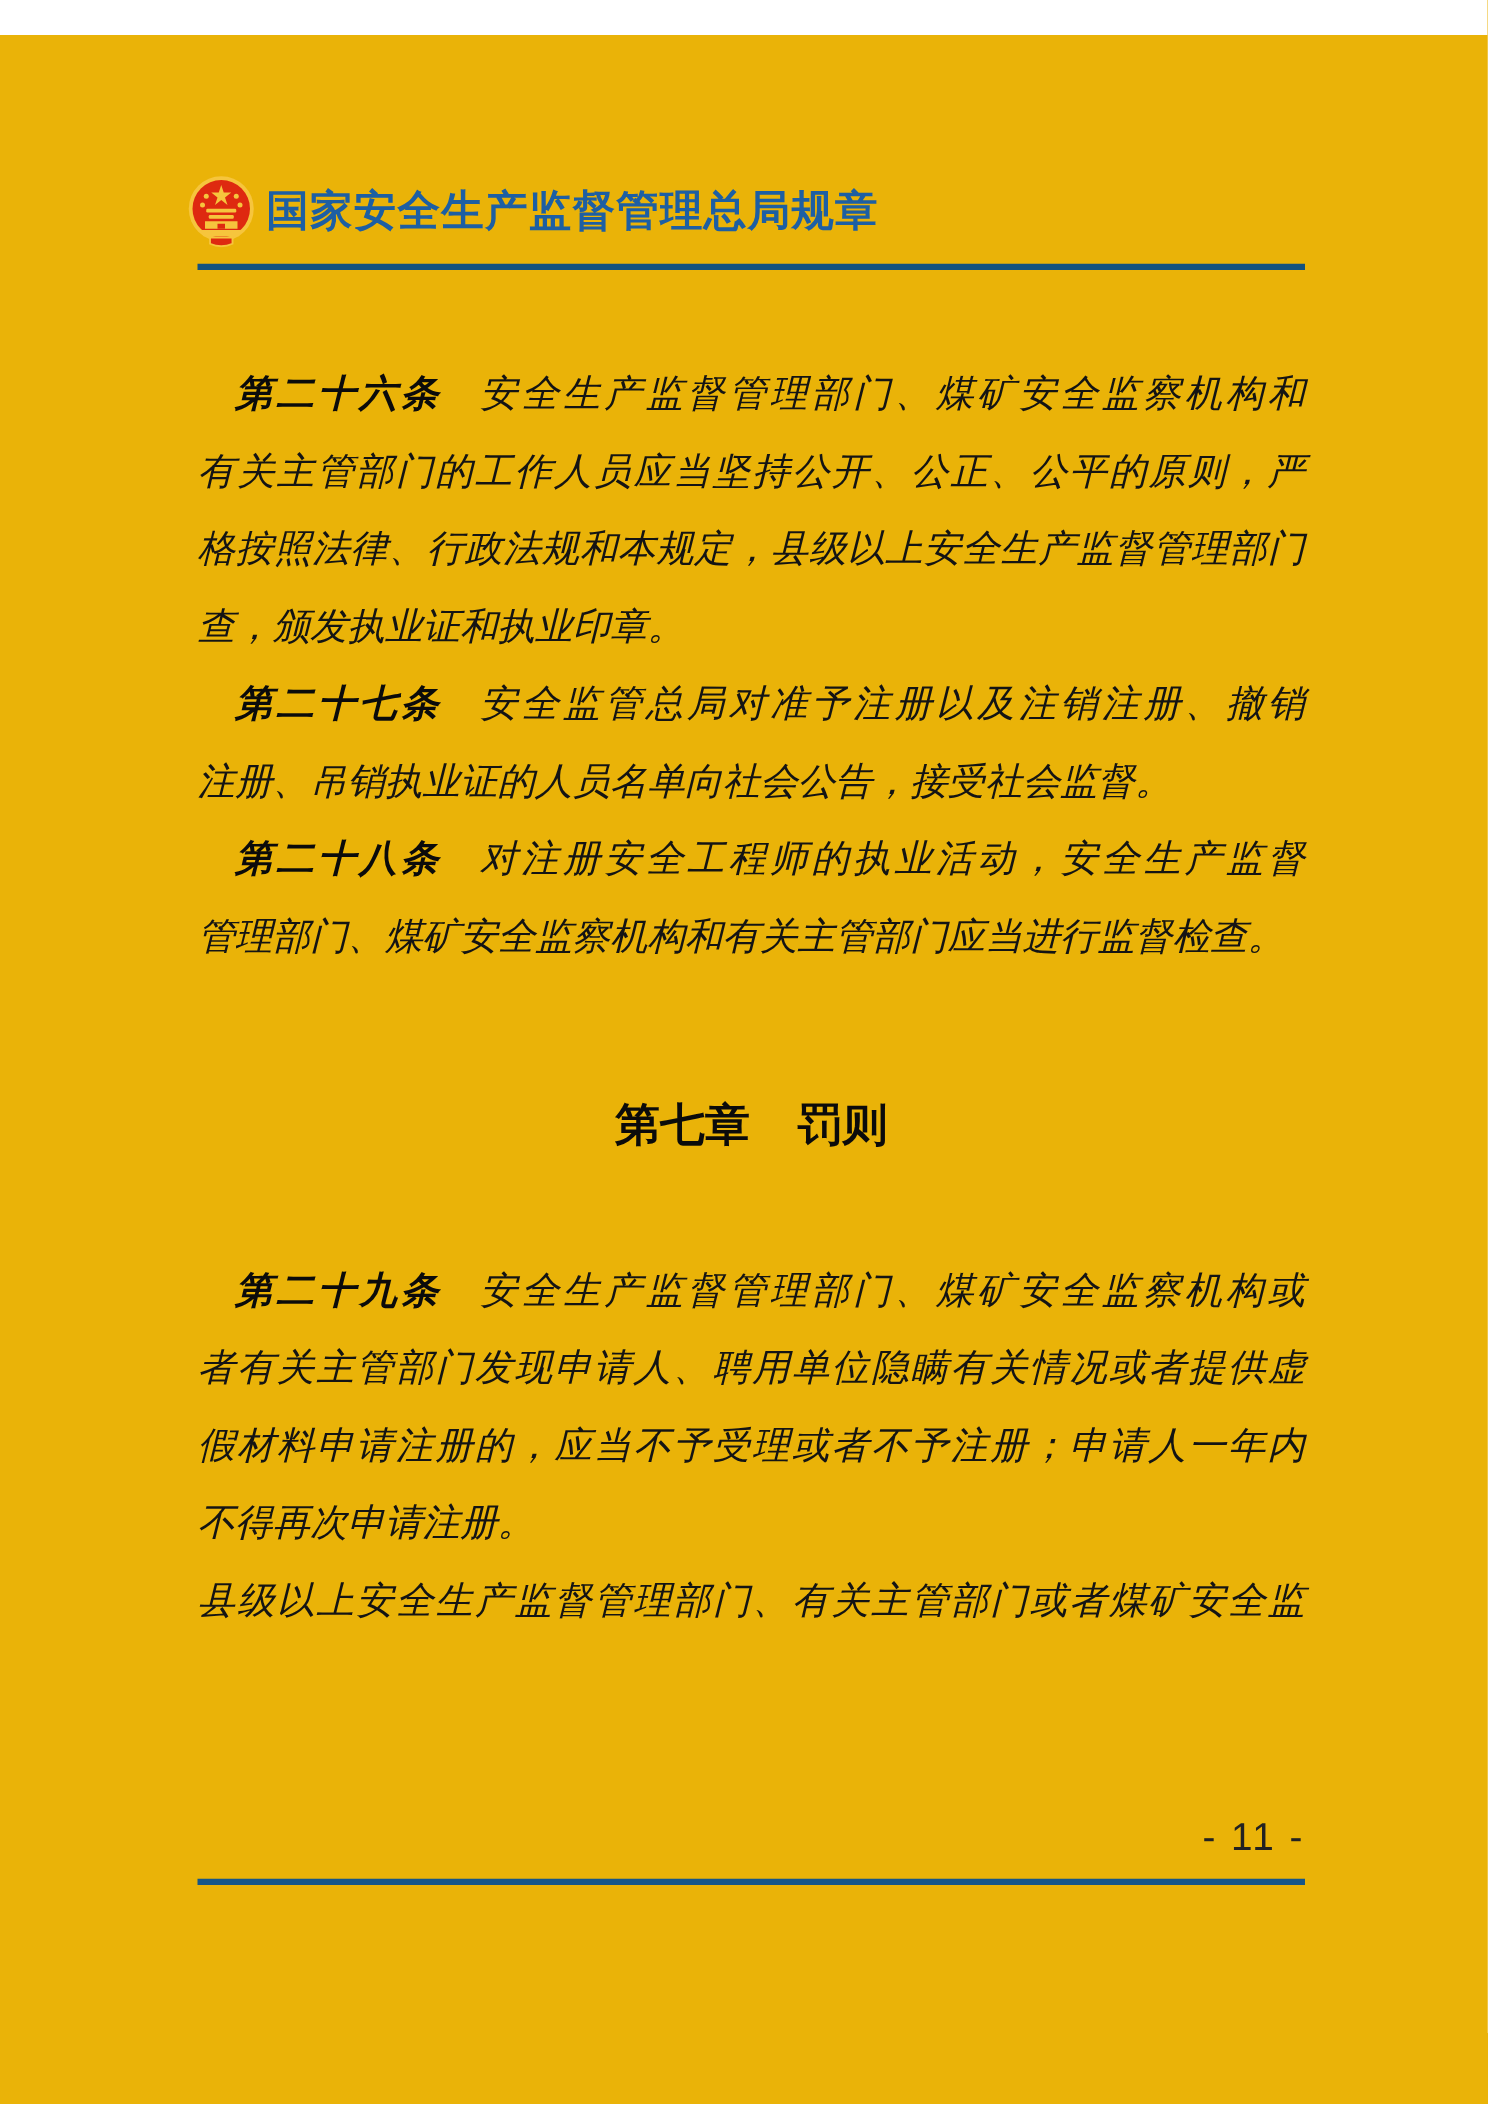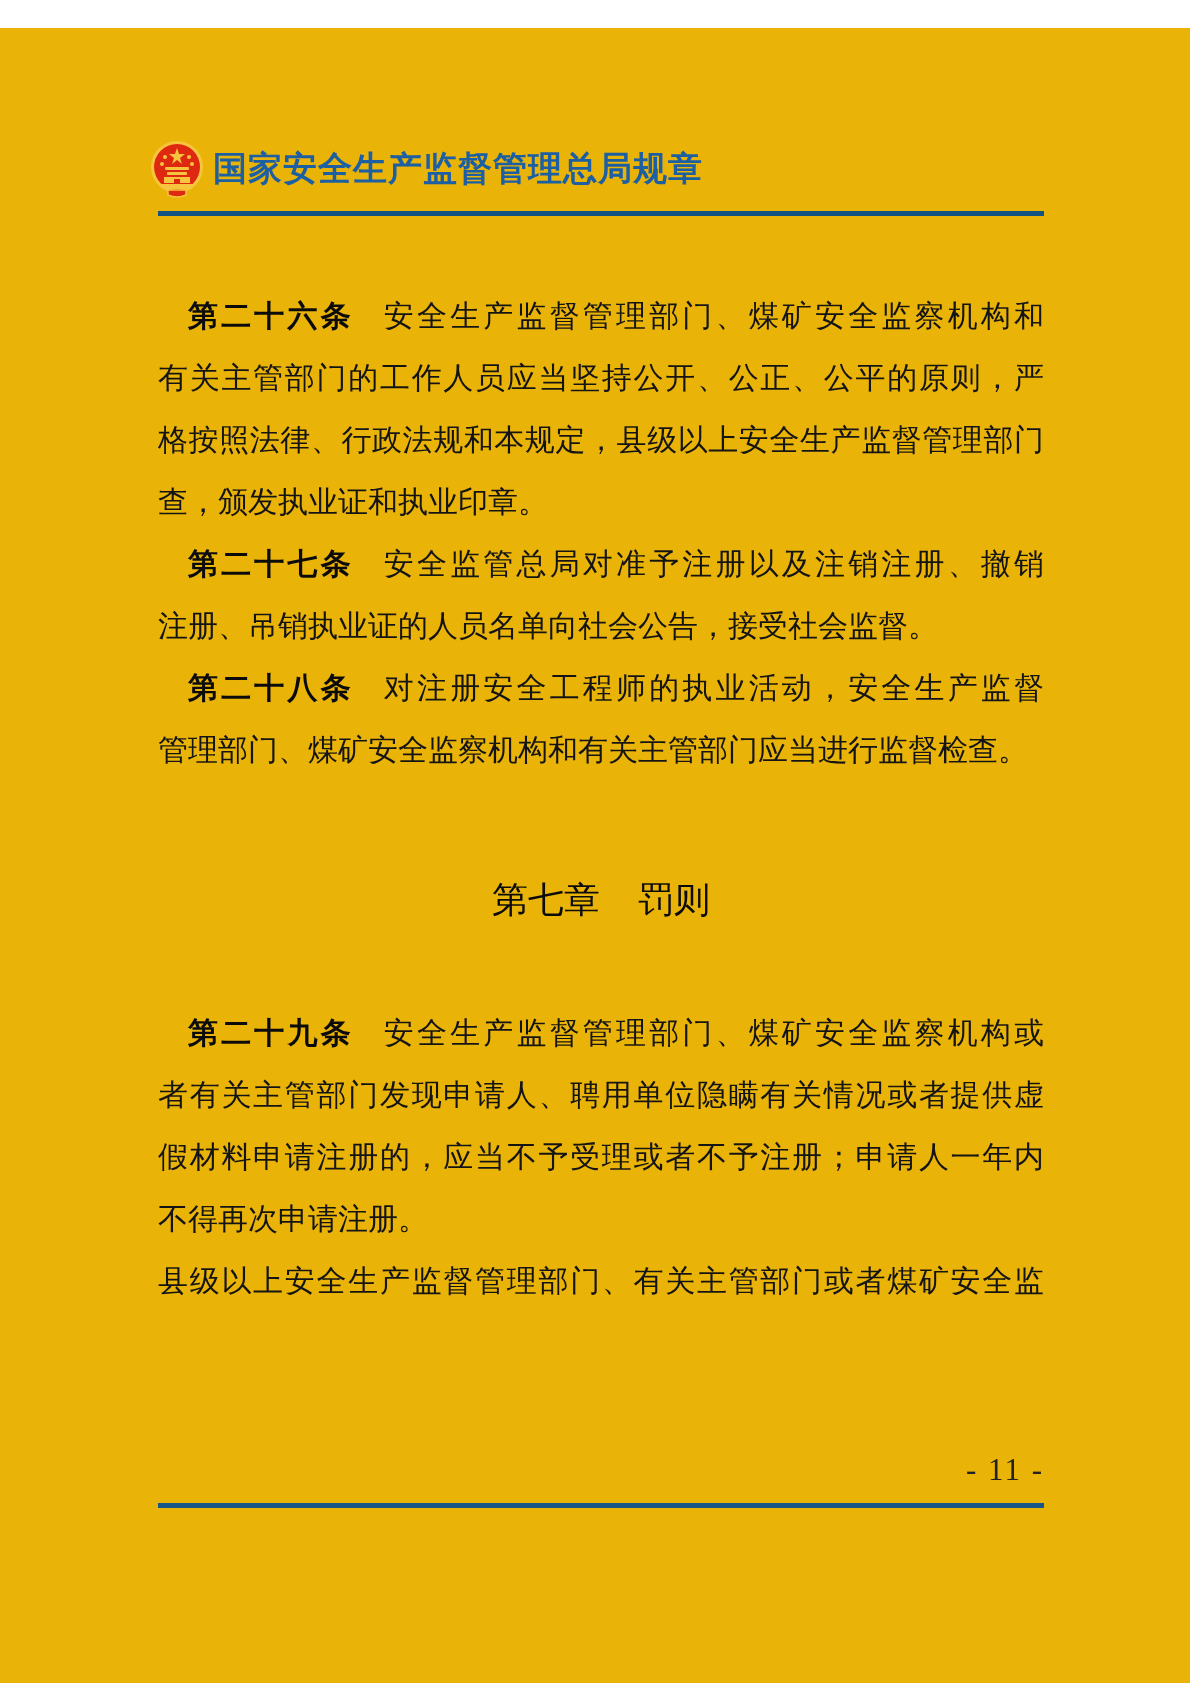--- a/index.html
+++ b/index.html
@@ -34,43 +34,44 @@
     color: #141414;
     font-size: 30px; line-height: 62px;
     font-family: "Liberation Serif", "DejaVu Serif", serif;
   }
   .line {
     height: 62px;
     text-align: justify;
     text-align-last: justify;
     text-justify: inter-character;
     white-space: nowrap;
+    font-style: italic;
   }
   .line.last { text-align-last: left; }
   .line.indent { text-indent: 30px; }
   .art-label {
     font-weight: bold;
     font-family: "Liberation Sans", sans-serif;
     margin-right: 30px;
     color: #0b0b0b;
   }
   .chapter {
     margin-top: 88px; margin-bottom: 71px; height: 62px;
     text-align: center; text-align-last: center;
-    font-weight: normal; font-size: 36px; color: #0b0b0b;
+    font-weight: bold; font-size: 36px; color: #0b0b0b;
     font-family: "Liberation Sans", sans-serif;
   }
   .chapter .gap { display: inline-block; width: 38px; }
 
   
   .page-number {
     position: absolute; top: 1424px; left: 158px; width: 886px;
     text-align: right;
     font-size: 31px; color: #222222;
-    font-family: Liberation Serif, serif;
+    font-family: Liberation Sans, sans-serif;
     letter-spacing: 2px;
   }
   .rule-bottom {
     position: absolute; left: 158px; top: 1475px;
     width: 886px; height: 5px; background: #175688;
   }
   .footer-text {
     position: absolute; top: 1500px; left: 158px; width: 886px;
     text-align: right;
     font-weight: bold; font-size: 31px; color: #1d5fa3;

